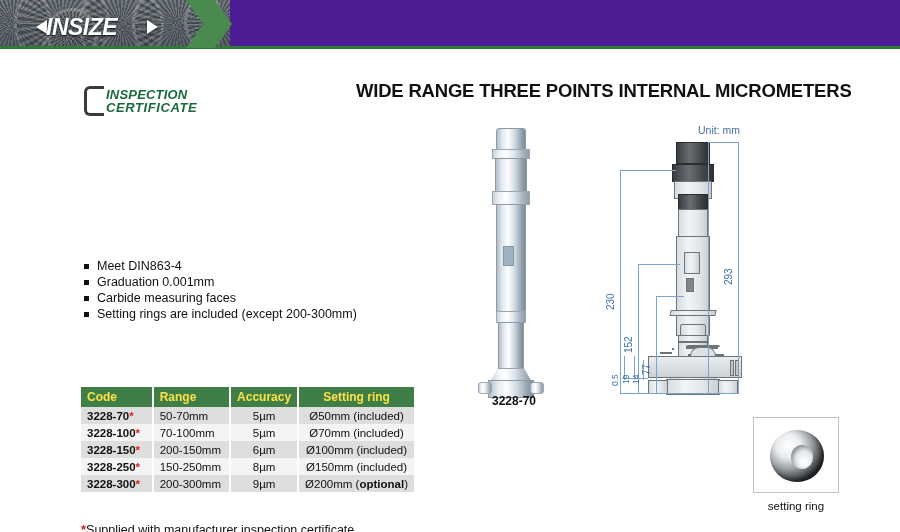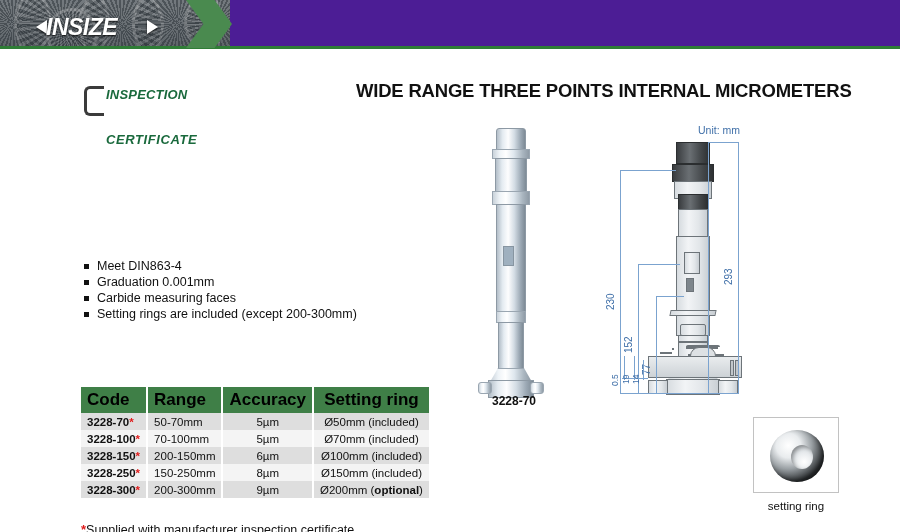--- a/index.html
+++ b/index.html
@@ -71,21 +71,21 @@
     position:absolute; left:0; top:0; width:20px; height:30px;
     border:3px solid #3b3b3b;
     border-right:none;
     border-radius:6px 0 0 6px;
   }
   #cert-text {
     position:absolute; left:22px; top:2px;
     color:#19693c; font-weight:bold; font-style:italic;
     font-size:13px; line-height:13px; letter-spacing:.2px;
   }
-  #cert-text div:last-child { letter-spacing:.6px;margin-top:32px; }
+  #cert-text div:last-child { letter-spacing:.6px; }
 
   
   #page-title {
     position:absolute; left:356px; top:80px; width:520px;
     font-size:18.5px; font-weight:bold; color:#111;
     letter-spacing:-0.2px; white-space:nowrap;
   }
 
   
   #features { position:absolute; left:84px; top:258px; width:290px; }
@@ -99,22 +99,22 @@
   }
   #features ul { margin:0; padding:0; }
 
   
   #spec-table {
     position:absolute; left:81px; top:387px;
     border-collapse:collapse; width:333px;
     font-size:11.5px;
   }
   #spec-table th {
-    background:#3f7f47; color:#000000; font-weight:bold;
-    font-size:17px; text-align:left; padding:3px 6px;
+    background:#3f7f47; color:#fde047; font-weight:bold;
+    font-size:12px; text-align:left; padding:3px 6px;
     border-right:2px solid #fff;
     height:17px;
   }
   #spec-table th:last-child { border-right:none; text-align:center; }
   #spec-table td {
     padding:2px 6px; border-right:2px solid #fff; height:17px;
     color:#111; white-space:nowrap;
   }
   #spec-table td:last-child { border-right:none; }
   #spec-table tbody tr:nth-child(odd)  td { background:#dedede; }

